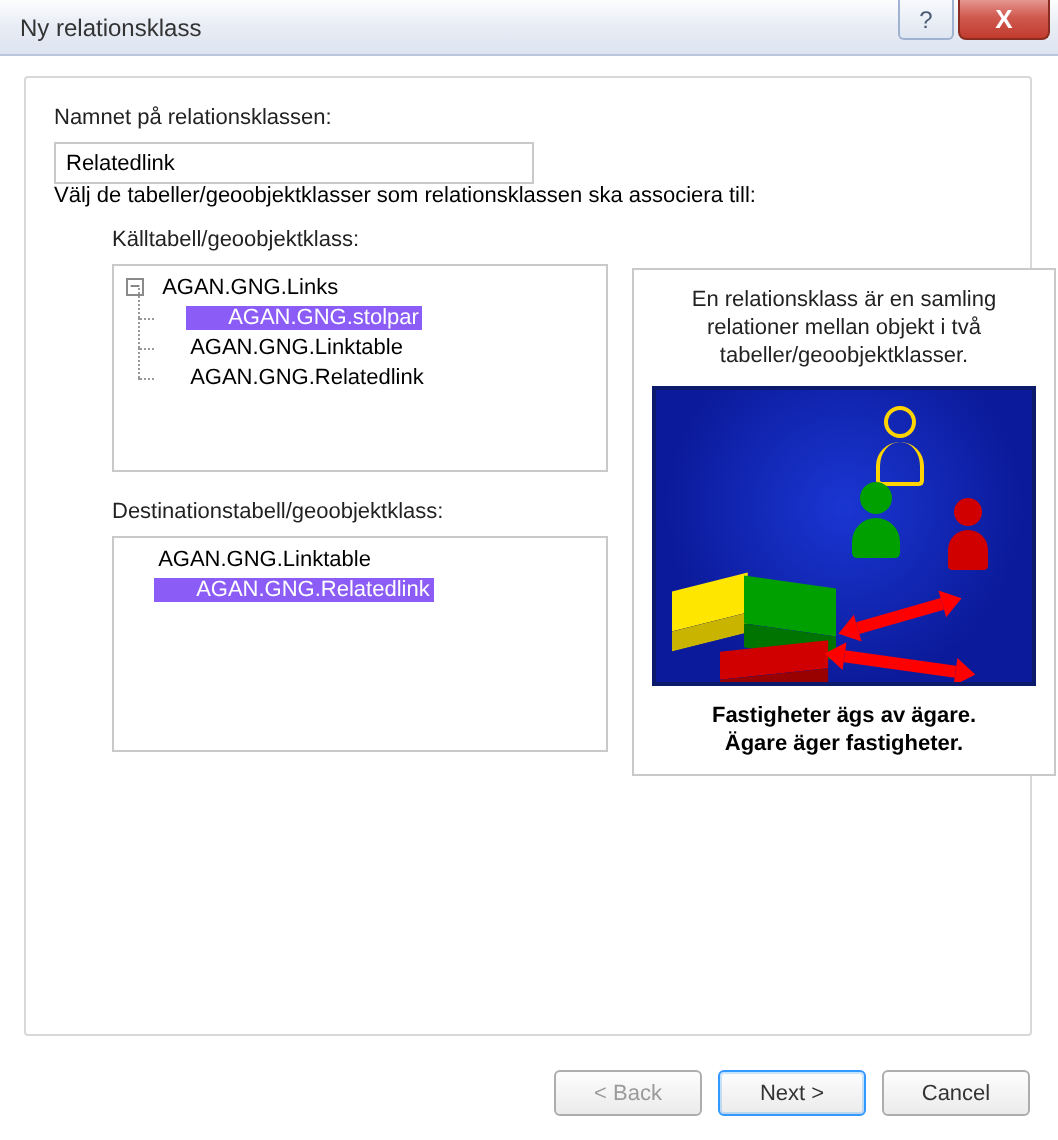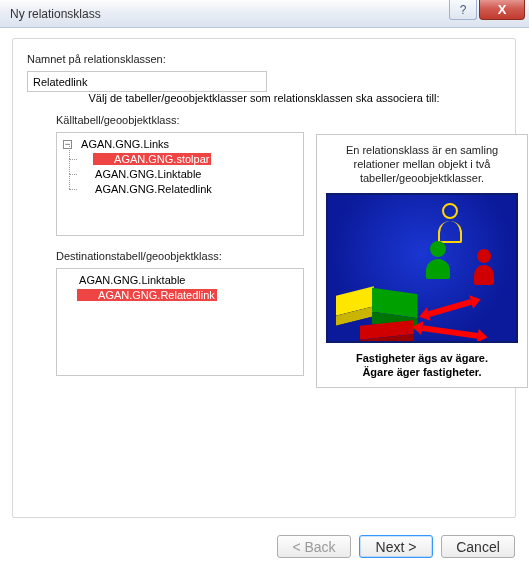--- a/index.html
+++ b/index.html
@@ -80,21 +80,21 @@
   .text-input {
     width: 240px;
     height: 21px;
     border: 1px solid #c9c9c9;
     background: #fff;
     padding: 2px 5px;
     font-family: inherit;
     font-size: 11px;
     display: block;
   }
-  .instr { margin-bottom: 10px; text-align: center; }
+  .instr { margin-bottom: 10px; }
   .columns {
     display: flex;
     gap: 12px;
   }
   .left-col { width: 248px; margin-left: 29px; }
   .right-col { flex: 1; }
   .tree-box {
     border: 1px solid #c9c9c9;
     background: #fff;
     width: 248px;
@@ -137,21 +137,21 @@
   }
   .tree .bullet {
     display: inline-block;
     width: 11px;
   }
   .tree .node-label {
     padding: 0 2px;
     cursor: default;
   }
   .tree .node-label.selected {
-    background: #ef4444;
+    background: #8b5cf6;
     color: #fff;
     padding-left: 21px;
   }
   .info-panel {
     border: 1px solid #c9c9c9;
     background: #fff;
     width: 212px;
     height: 254px;
     margin-top: 20px;
     padding: 8px 8px 8px 8px;
@@ -233,21 +233,21 @@
     display: flex;
     gap: 8px;
   }
   .btn {
     min-width: 74px;
     height: 23px;
     border: 1px solid #adadad;
     border-radius: 3px;
     background: linear-gradient(to bottom, #fdfdfd, #ebebeb);
     font-family: inherit;
-    font-size: 14px;
+    font-size: 11px;
     padding: 0 12px;
     color: #333;
     cursor: default;
   }
   .btn[disabled] {
     color: #9a9a9a;
   }
   .btn.default {
     border-color: #3399ff;
     box-shadow: 0 0 0 1px rgba(51,153,255,0.25) inset;

